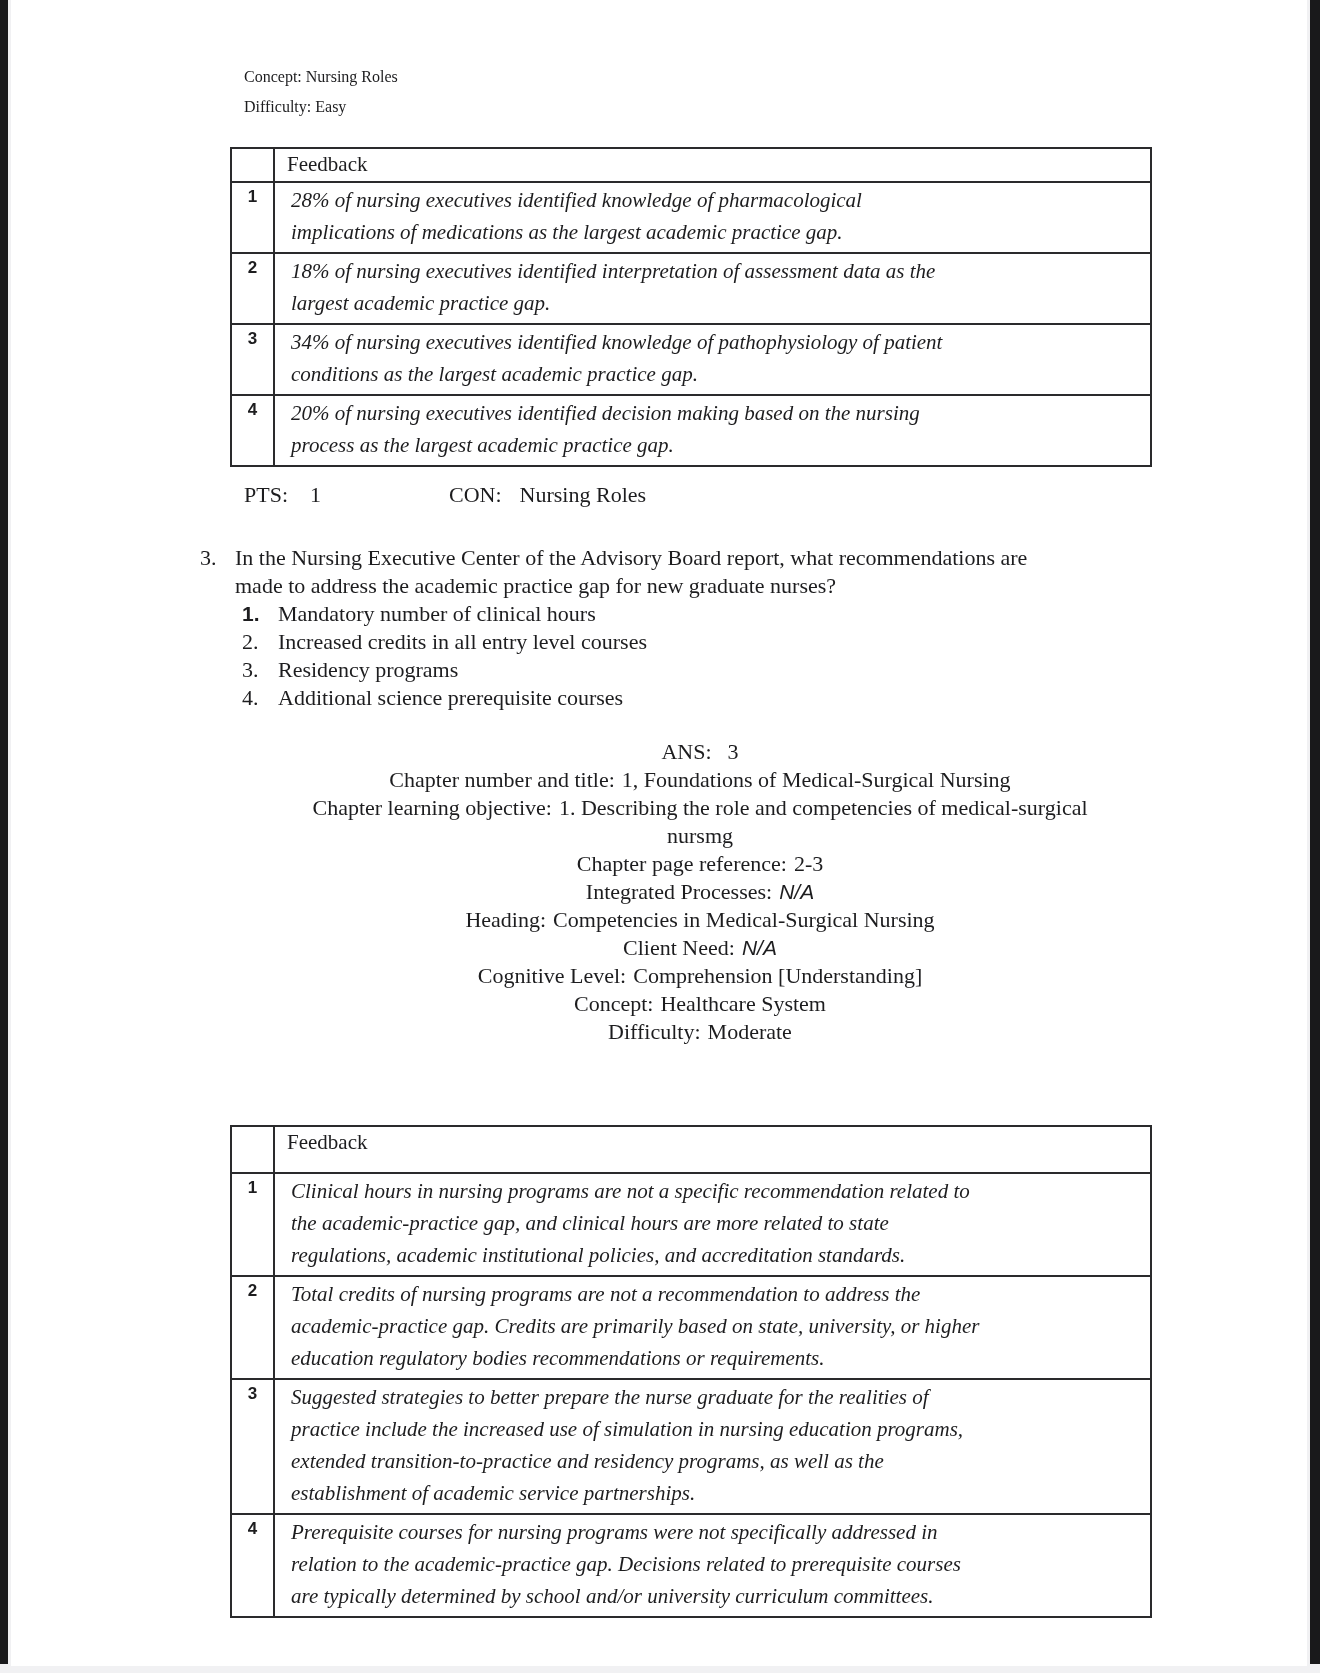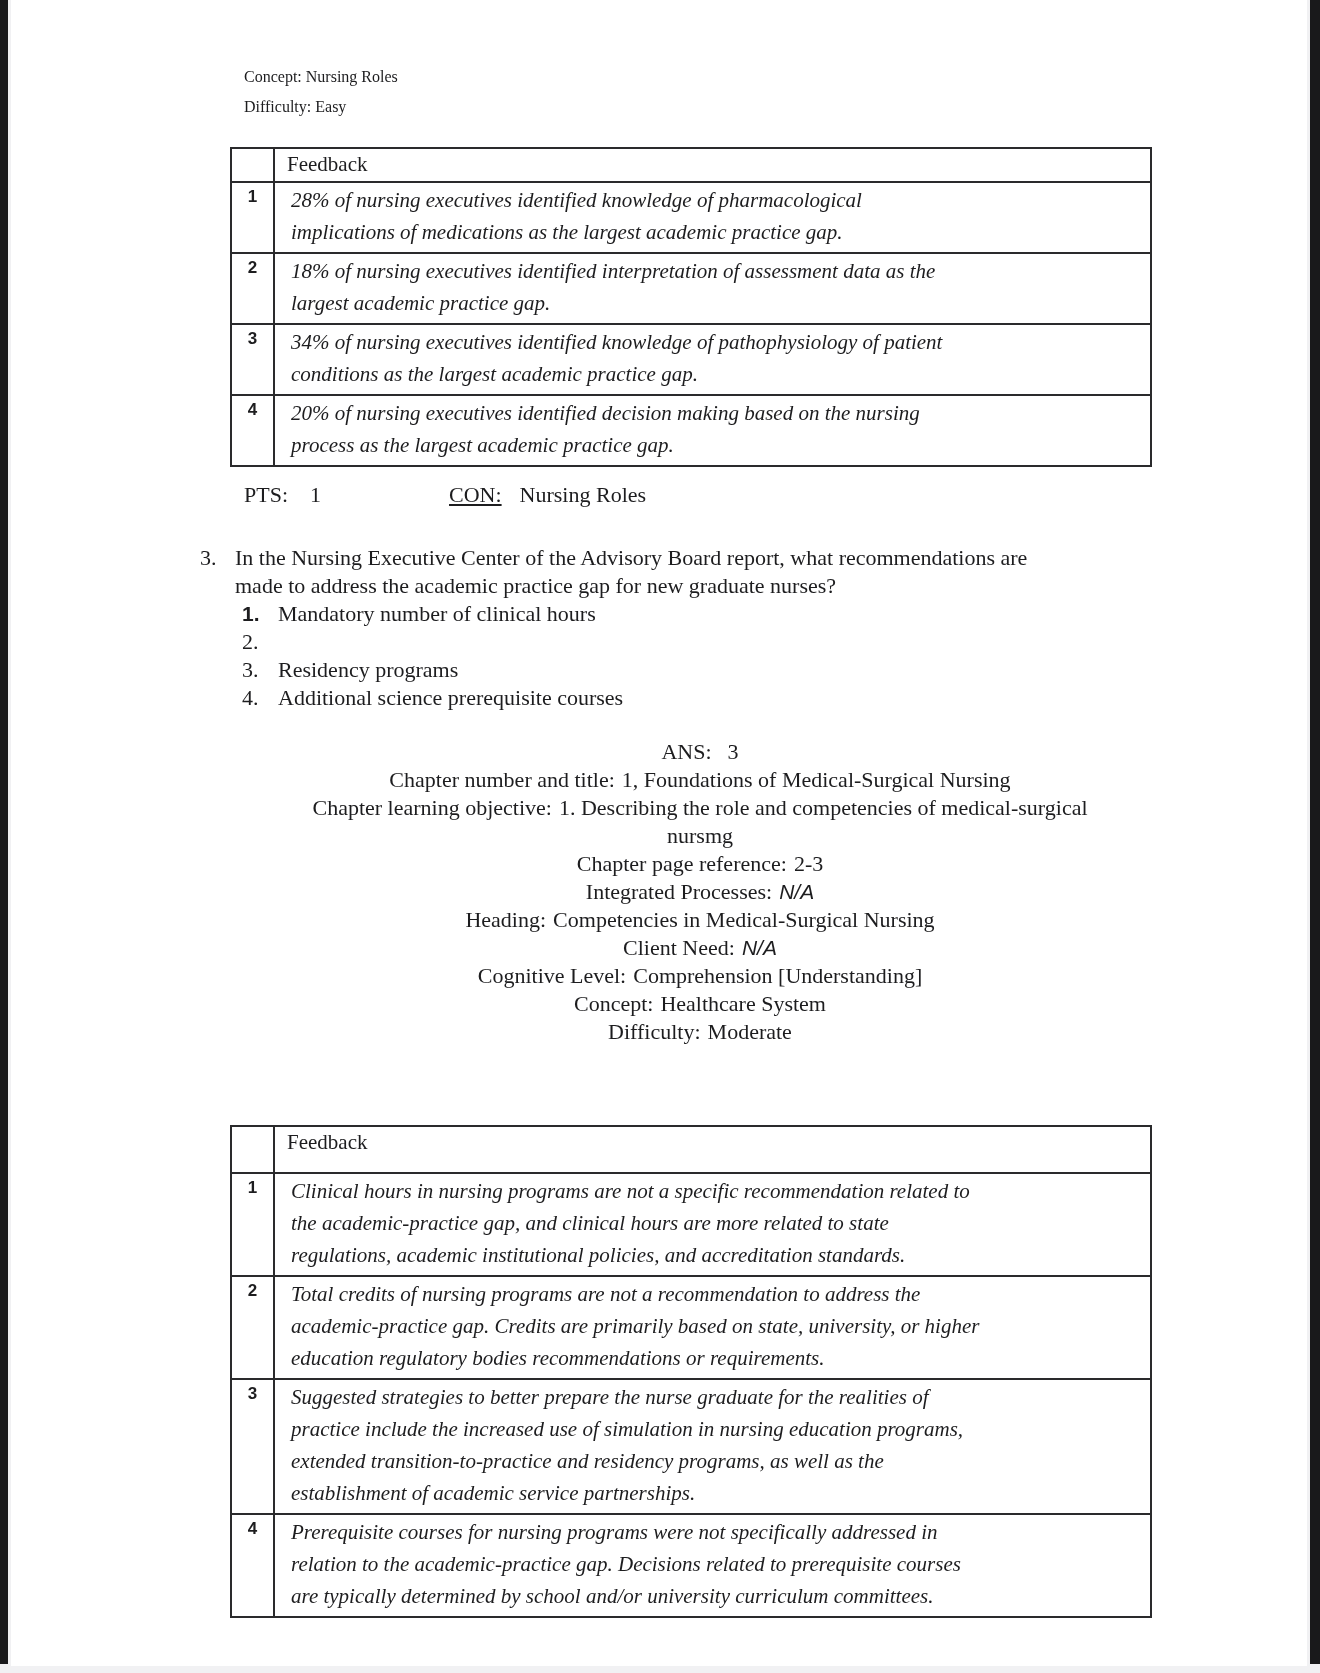--- a/index.html
+++ b/index.html
@@ -48,21 +48,21 @@
   }
   table.fb td.txt {
     padding:1px 10px 4px 16px;
     line-height:32px;
     white-space:pre-line;
     font-style:italic;
   }
 
   .pts { margin:15px 0 0 14px; font-size:22px; }
   .pts .pts-value { margin-left:22px; }
-  .pts .con-label { margin-left:128px;text-decoration:underline; }
+  .pts .con-label { margin-left:128px; }
   .pts .con-value { margin-left:18px; }
 
   .question { display:flex; margin-top:36px; margin-left:-30px; font-size:22px; line-height:28px; }
   .qnum { width:35px; flex:0 0 35px; }
   .qbody { width:935px; }
   .qtext { white-space:pre-line; }
   .options { margin-top:0; }
   .option { display:flex; margin-left:7px; }
   .onum { width:36px; flex:0 0 36px; }
   .onum.bold { font-weight:bold; font-family:"Liberation Sans", sans-serif; font-size:21px; }
@@ -125,20 +125,21 @@
       <div class="qbody">
         <div class="qtext">In the Nursing Executive Center of the Advisory Board report, what recommendations are
 made to address the academic practice gap for new graduate nurses?</div>
         <div class="options">
           <div class="option">
             <span class="onum bold">1.</span>
             <span>Mandatory number of clinical hours</span>
           </div>
           <div class="option">
             <span class="onum">2.</span>
+            <span>Increased credits in all entry level courses</span>
           </div>
           <div class="option">
             <span class="onum">3.</span>
             <span>Residency programs</span>
           </div>
           <div class="option">
             <span class="onum">4.</span>
             <span>Additional science prerequisite courses</span>
           </div>
         </div>

